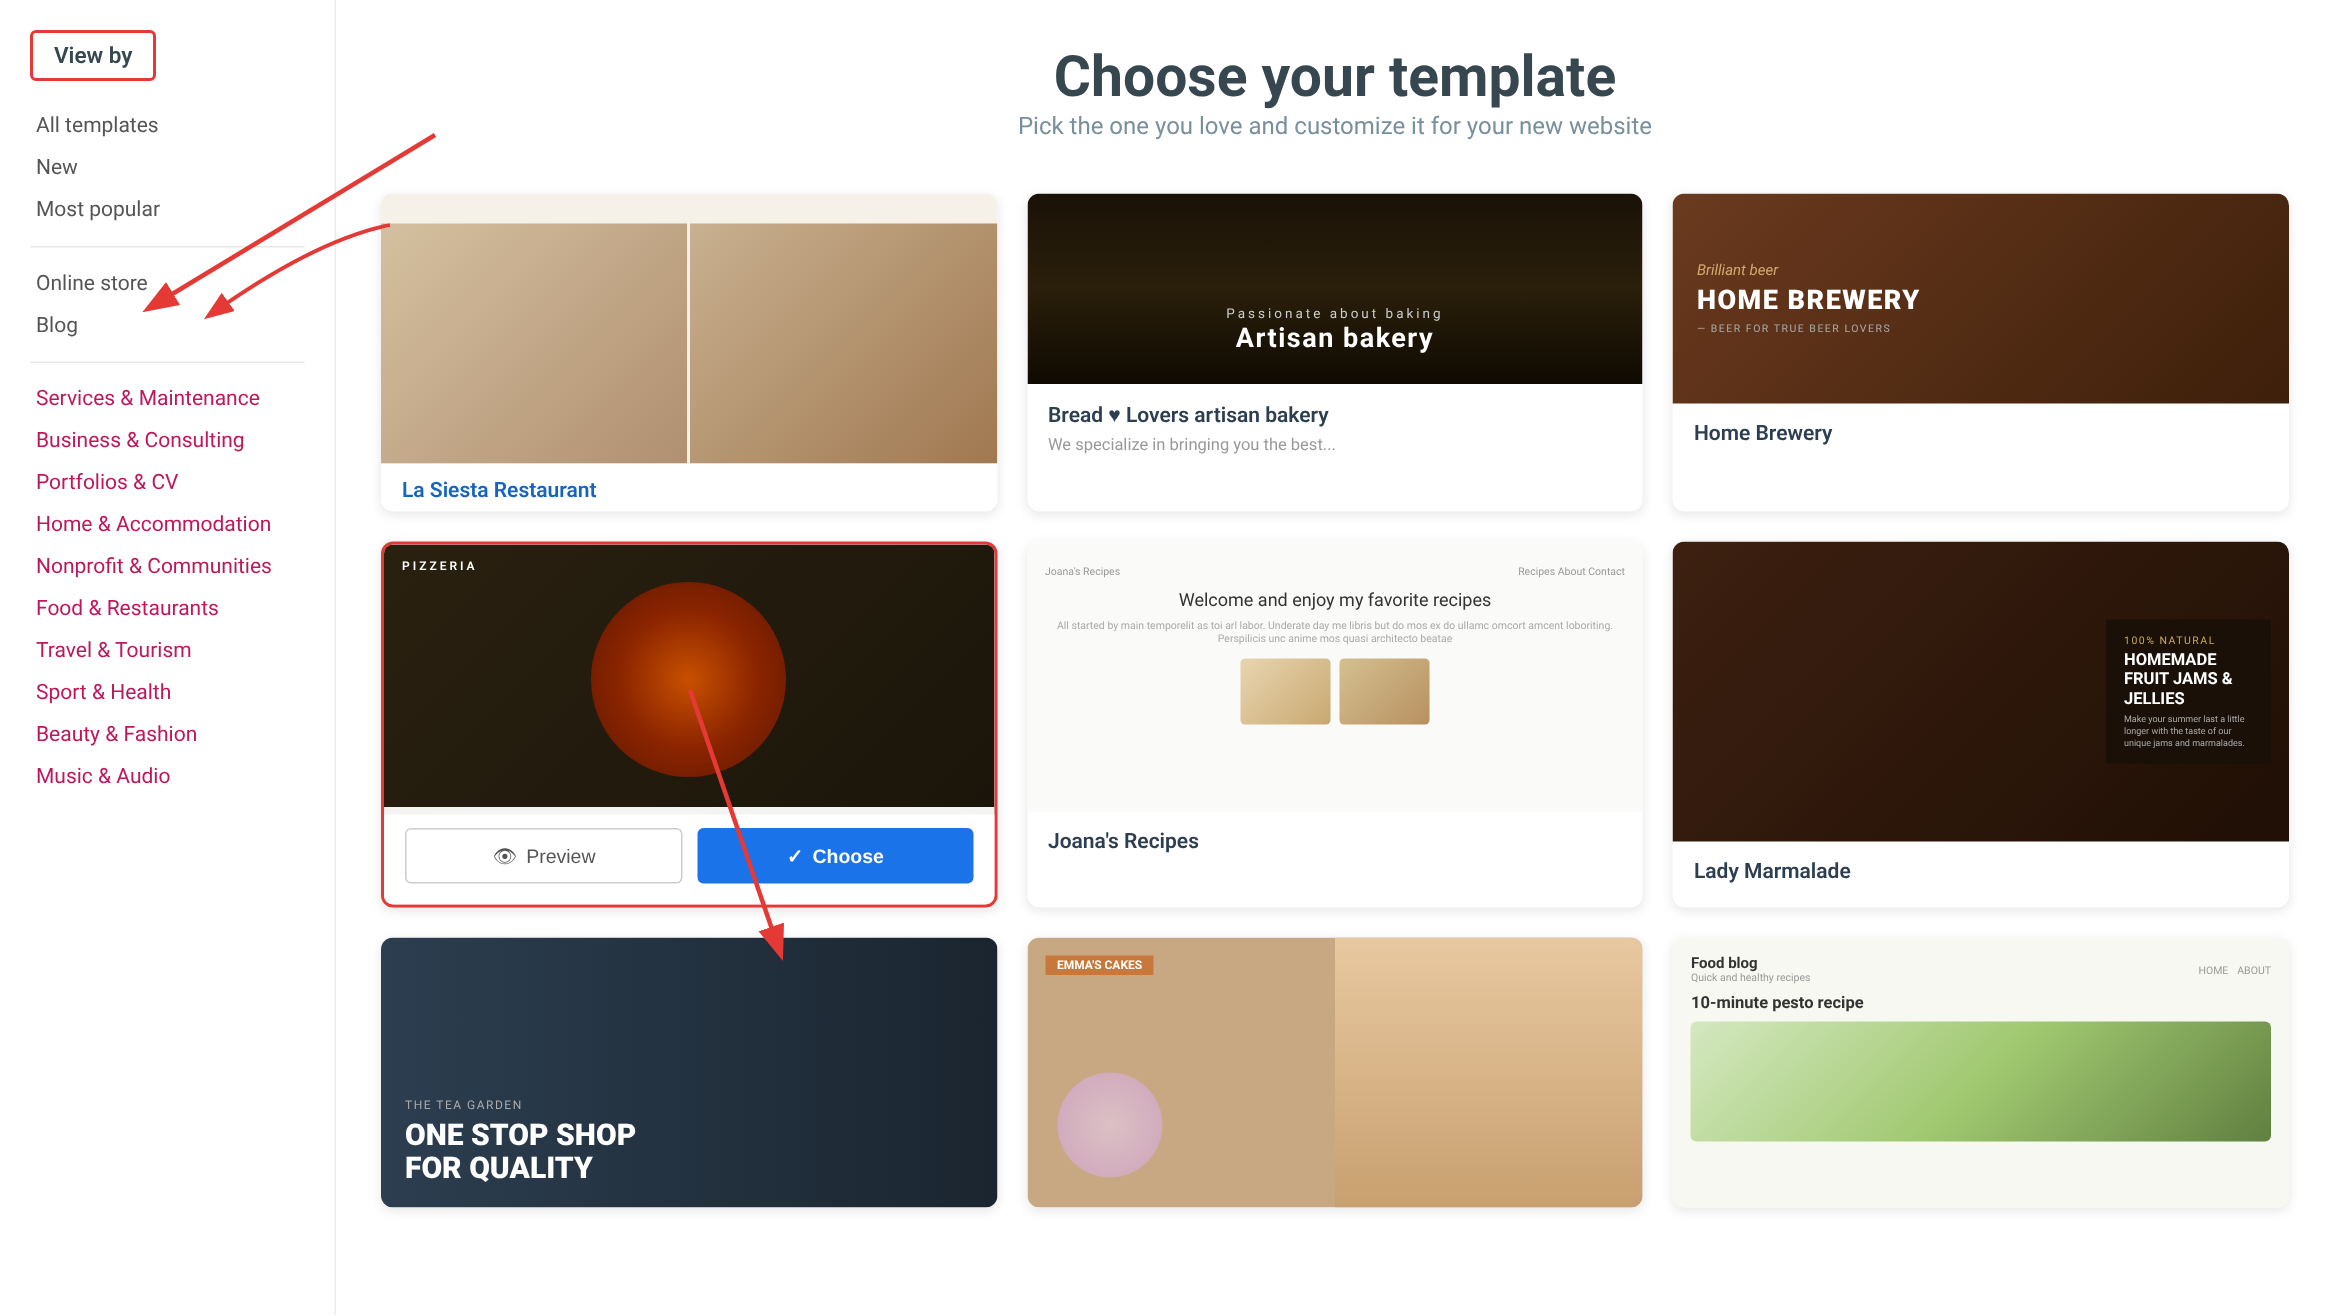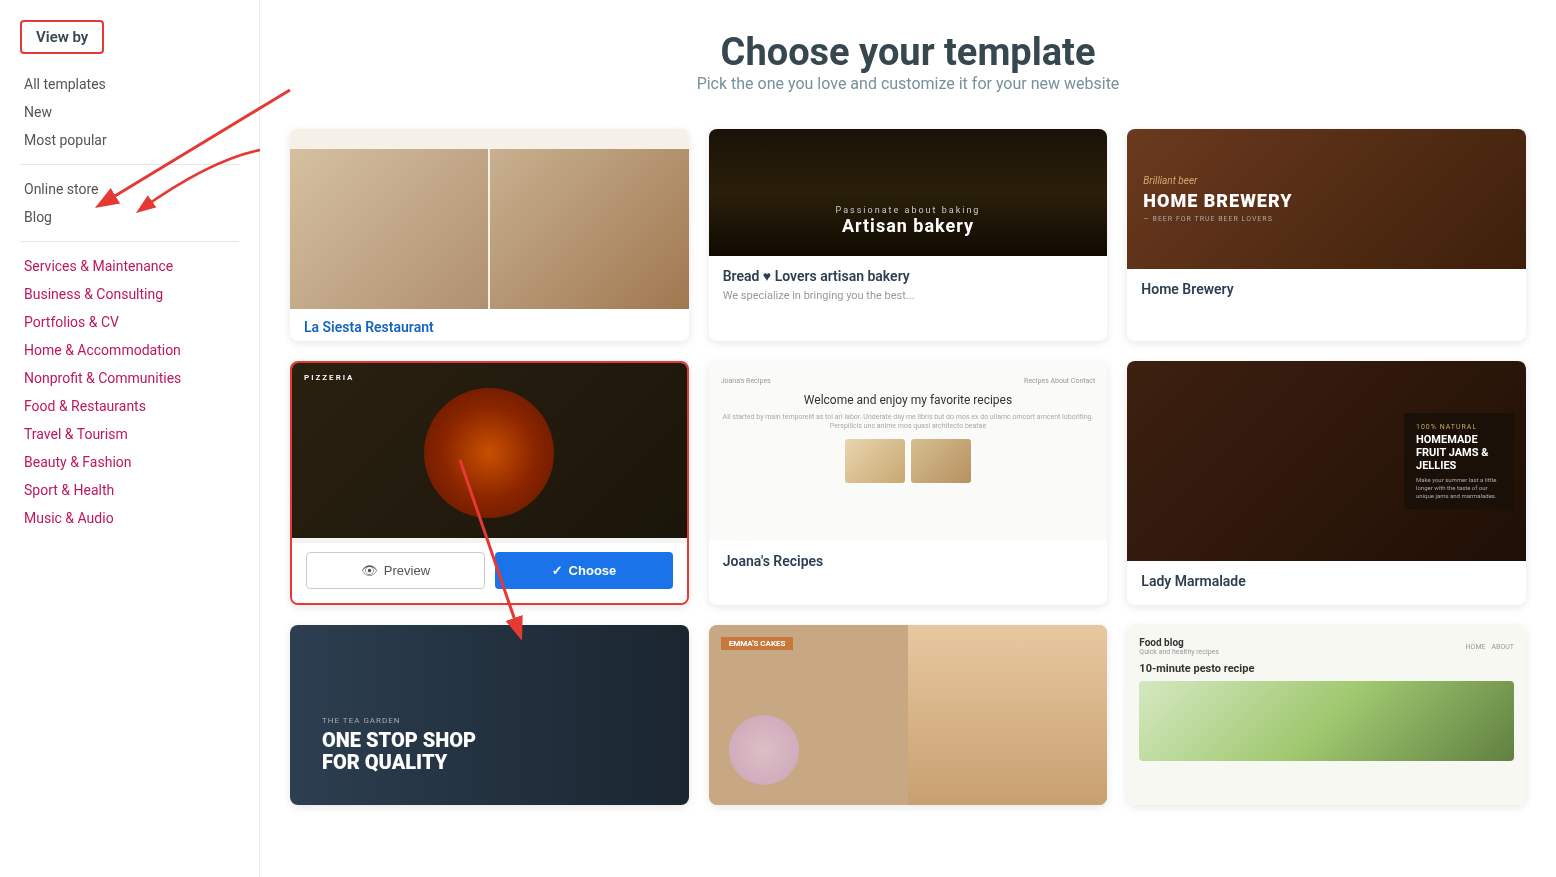--- a/index.html
+++ b/index.html
@@ -1,21 +1,21 @@
 <!DOCTYPE html>
 <html><head>
   <meta charset="utf-8">
   <style>
     * { box-sizing: border-box; margin: 0; padding: 0; }
     body { font-family: -apple-system, BlinkMacSystemFont, 'Segoe UI', Roboto, sans-serif; background: #fff; color: #333; overflow-x: hidden; }
 
     .page-container { display: flex; min-height: 877px; }
 
     
-    .sidebar { width: 260px; flex-shrink: 0; padding: 20px 0; border-right: 1px solid #eee; position: relative; }
+    .sidebar { width: 224px; flex-shrink: 0; padding: 20px 0; border-right: 1px solid #eee; position: relative; }
 
     .view-by-box {
       display: inline-block;
       border: 2px solid #e53935;
       border-radius: 4px;
       padding: 6px 14px;
       margin: 0 20px 16px 20px;
       font-weight: 600;
       font-size: 15px;
       color: #37474f;
@@ -187,21 +187,21 @@
     }
     .jams-natural { font-size: 7px; letter-spacing: 1px; color: #c8a860; margin-bottom: 2px; }
     .jams-title { font-size: 11px; font-weight: 700; line-height: 1.2; margin-bottom: 4px; }
     .jams-desc { font-size: 6px; color: #aaa; line-height: 1.3; }
 
     .food-bg-tea {
       width: 100%; height: 180px;
       background: linear-gradient(to right, #2c3e50 0%, #1a252f 100%);
       display: flex;
       align-items: flex-end;
-      padding: 32px;
+      padding: 16px;
     }
     .tea-text { color: #fff; }
     .tea-label { font-size: 8px; color: #aaa; letter-spacing: 1px; margin-bottom: 4px; }
     .tea-title { font-size: 20px; font-weight: 900; line-height: 1.1; text-transform: uppercase; }
 
     .food-bg-cakes {
       width: 100%; height: 180px;
       background: #c8a882;
       display: flex;
       align-items: center;
@@ -274,22 +274,22 @@
     <hr class="sidebar-divider">
 
     <div class="sidebar-section">
       <a class="sidebar-item category">Services &amp; Maintenance</a>
       <a class="sidebar-item category">Business &amp; Consulting</a>
       <a class="sidebar-item category">Portfolios &amp; CV</a>
       <a class="sidebar-item category">Home &amp; Accommodation</a>
       <a class="sidebar-item category">Nonprofit &amp; Communities</a>
       <a class="sidebar-item category active">Food &amp; Restaurants</a>
       <a class="sidebar-item category">Travel &amp; Tourism</a>
+      <a class="sidebar-item category">Sport &amp; Health</a>
       <a class="sidebar-item category">Beauty &amp; Fashion</a>
-      <a class="sidebar-item category">Sport &amp; Health</a>
       <a class="sidebar-item category">Music &amp; Audio</a>
     </div>
   </aside>
 
   <main class="main-content">
     <div class="page-header">
       <h1 class="page-title">Choose your template</h1>
       <p class="page-subtitle">Pick the one you love and customize it for your new website</p>
     </div>
 

